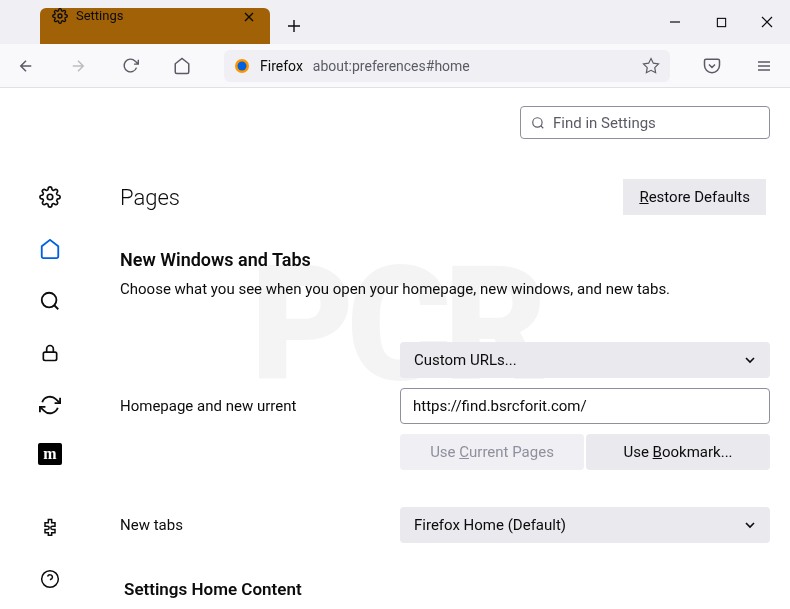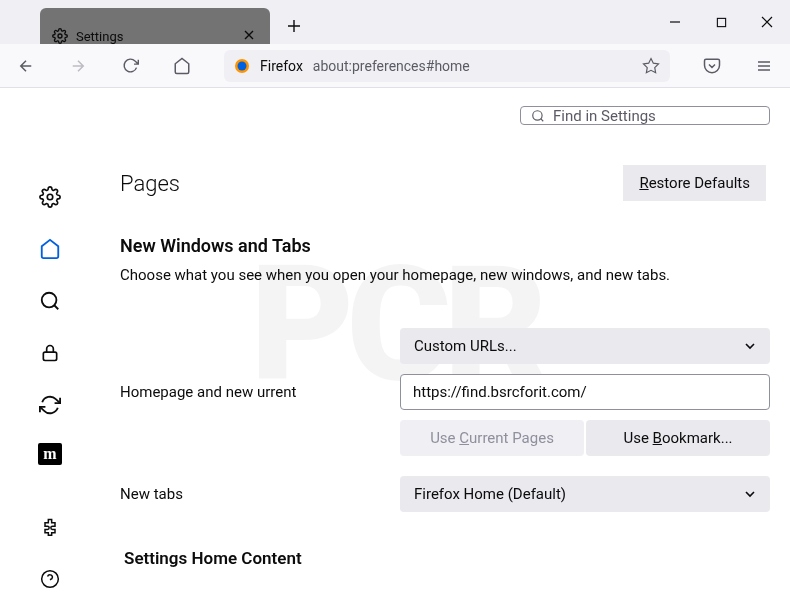--- a/index.html
+++ b/index.html
@@ -1,20 +1,20 @@
 <!DOCTYPE html>
 <html><head>
   <meta charset="utf-8">
   <style>
     * { margin: 0; padding: 0; box-sizing: border-box; font-family: -apple-system, BlinkMacSystemFont, "Segoe UI", Roboto, sans-serif; }
     body { width: 790px; height: 609px; background: #fff; overflow: hidden; position: relative; }
     
     
     .tab-bar { height: 44px; background: #f0f0f4; display: flex; align-items: flex-end; padding-left: 40px; position: relative; }
-    .tab { height: 36px; width: 230px; background: #737373; border-radius: 6px 6px 0 0; display: flex; align-items: flex-end; padding: 0 12px; gap: 8px; margin-bottom: 0; }
+    .tab { height: 36px; width: 230px; background: #a16207; border-radius: 6px 6px 0 0; display: flex; align-items: flex-start; padding: 0 12px; gap: 8px; margin-bottom: 0; }
     .tab-favicon { width: 16px; height: 16px; display: flex; align-items: center; justify-content: center; }
     .tab-title { flex: 1; font-size: 13px; color: #0c0c0d; }
     .tab-close { width: 18px; height: 18px; display: flex; align-items: center; justify-content: center; cursor: pointer; }
     .new-tab-btn { width: 32px; height: 32px; margin-left: 8px; margin-bottom: 2px; display: flex; align-items: center; justify-content: center; cursor: pointer; border-radius: 4px; }
     .window-controls { position: absolute; right: 0; top: 0; height: 44px; display: flex; align-items: center; }
     .win-btn { width: 46px; height: 32px; display: flex; align-items: center; justify-content: center; cursor: pointer; }
     
     
     .toolbar { height: 44px; background: #f9f9fb; border-bottom: 1px solid #e0e0e6; display: flex; align-items: center; padding: 0 8px; gap: 16px; }
     .nav-btn { width: 36px; height: 32px; display: flex; align-items: center; justify-content: center; cursor: pointer; border-radius: 4px; color: #5b5b66; }
@@ -33,38 +33,38 @@
     
     .sidebar { width: 100px; padding-top: 95px; display: flex; flex-direction: column; align-items: center; gap: 24px; z-index: 1; }
     .sidebar-item { width: 28px; height: 28px; display: flex; align-items: center; justify-content: center; cursor: pointer; color: #0c0c0d; }
     .sidebar-item.active { color: #0060df; }
     .sidebar-spacer { flex: 1; }
     .sidebar-ext { width: 24px; height: 22px; background: #000; color: #fff; display: flex; align-items: center; justify-content: center; font-weight: bold; font-size: 16px; font-family: serif; border-radius: 2px; cursor: pointer; }
     
     
     .main { flex: 1; padding: 18px 20px 0 20px; overflow: hidden; z-index: 1; }
     .search-row { display: flex; justify-content: flex-end; margin-bottom: 40px; }
-    .search-box { width: 250px; height: 19px; border: 1px solid #8f8f9d; border-radius: 4px; display: flex; align-items: center; padding: 0 10px; gap: 8px; color: #5b5b66; font-size: 15px; }
+    .search-box { width: 250px; height: 33px; border: 1px solid #8f8f9d; border-radius: 4px; display: flex; align-items: center; padding: 0 10px; gap: 8px; color: #5b5b66; font-size: 15px; }
     
     .page-header { display: flex; align-items: center; justify-content: space-between; margin-bottom: 34px; padding-right: 4px; }
     .page-title { font-size: 22px; font-weight: 300; color: #0c0c0d; }
     .restore-btn { height: 36px; padding: 0 16px; background: #e9e9ee; border: none; border-radius: 0; font-size: 15px; color: #0c0c0d; cursor: pointer; }
     .restore-btn .ul { text-decoration: underline; }
     
     .section-title { font-size: 18px; font-weight: 600; color: #0c0c0d; margin-bottom: 10px; }
     .section-desc { font-size: 15px; color: #0c0c0d; margin-bottom: 44px; }
     
     .form-row { display: flex; align-items: center; margin-bottom: 10px; }
     .form-label { width: 280px; font-size: 15px; color: #0c0c0d; }
     .form-control { flex: 1; max-width: 370px; }
     
     .select-box { height: 36px; background: #e9e9ee; border-radius: 4px; display: flex; align-items: center; justify-content: space-between; padding: 0 14px; font-size: 15px; color: #0c0c0d; cursor: pointer; }
     .text-input { width: 100%; height: 36px; border: 1px solid #8f8f9d; border-radius: 4px; padding: 0 12px; font-size: 15px; color: #0c0c0d; background: #fff; }
     
-    .button-row { display: flex; gap: 2px; margin-top: 10px; margin-left: 280px; max-width: 370px; margin-bottom: 20px; }
+    .button-row { display: flex; gap: 2px; margin-top: 10px; margin-left: 280px; max-width: 370px; margin-bottom: 37px; }
     .btn { flex: 1; height: 36px; border: none; border-radius: 4px; font-size: 15px; cursor: pointer; }
     .btn-disabled { background: #f0f0f4; color: #8f8f9d; }
     .btn-normal { background: #e9e9ee; color: #0c0c0d; }
     .btn .ul { text-decoration: underline; }
     
     .section-title-2 { font-size: 17px; font-weight: 600; color: #0c0c0d; margin-top: 36px; margin-left: 4px; }
     
     svg { display: block; }
   </style>
 </head>

